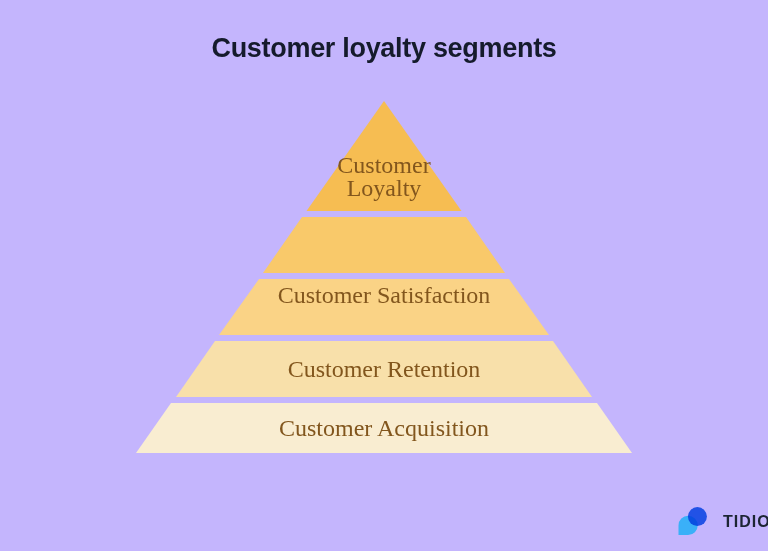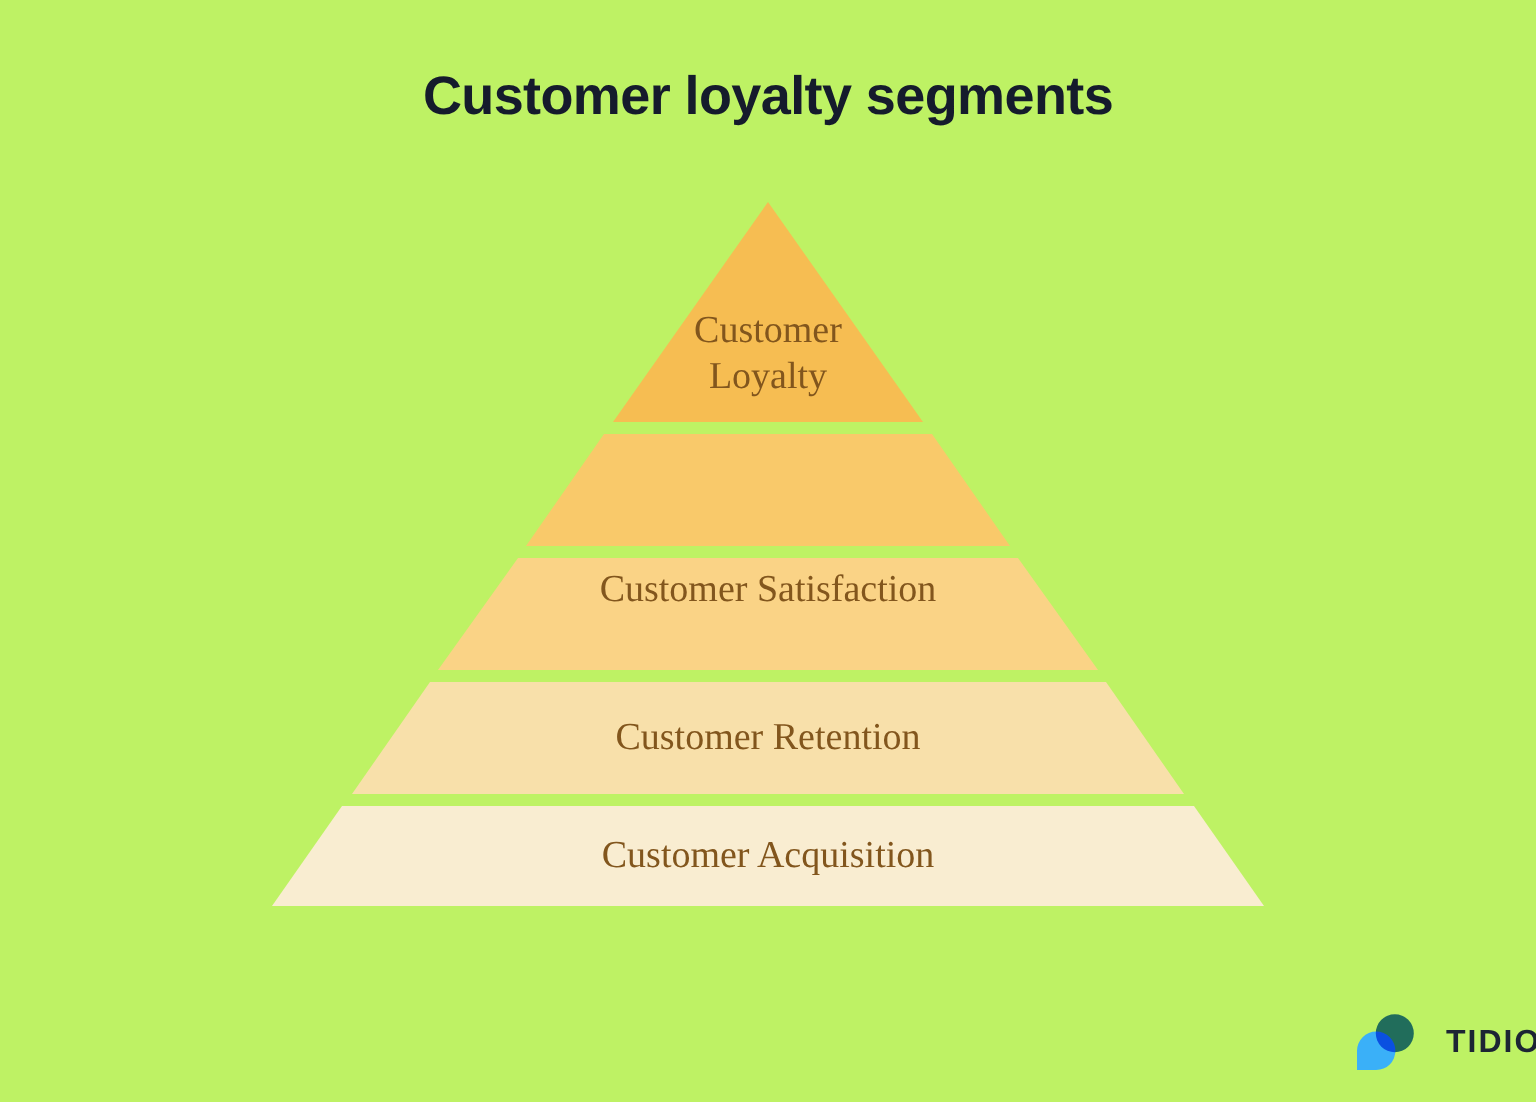--- a/index.html
+++ b/index.html
@@ -44,21 +44,21 @@
   .tier-1 { top: 0;     height: 110px; clip-path: polygon(248px 0, 325.5px 110px, 170.5px 110px); }
   .tier-2 { top: 116px; height: 56px;  clip-path: polygon(166px 0, 330px 0, 369px 56px, 127px 56px); }
   .tier-3 { top: 178px; height: 56px;  clip-path: polygon(123px 0, 373px 0, 413px 56px, 83px 56px); }
   .tier-4 { top: 240px; height: 56px;  clip-path: polygon(79px 0, 417px 0, 456px 56px, 40px 56px); }
   .tier-5 { top: 302px; height: 50px;  clip-path: polygon(35px 0, 461px 0, 496px 50px, 0 50px); }
   .tier-label {
     position: absolute;
     left: 248px;
     transform: translate(-50%, -50%);
     font-family: "Liberation Serif", serif;
-    font-size: 19px;
+    font-size: 24px;
     line-height: 23px;
     white-space: nowrap;
     text-align: center;
     color: #82561d;
   }
   .label-1 { top: 76px;  white-space: normal; width: 124px; }
   .label-2 { top: 144px; }
   .label-3 { top: 194px; }
   .label-4 { top: 268px; }
   .label-5 { top: 327px; }
@@ -76,21 +76,21 @@
     font-size: 16px;
     font-weight: 800;
     letter-spacing: 1px;
     color: #1d2534;
     margin-left: 10px;
   }
 </style>
 </head>
 <body>
 
-<div class="canvas" style="background: #bef264;">
+<div class="canvas" style="background: #c4b5fd;">
 
   <h1 class="page-title" style="color: rgb(21, 27, 44);">Customer loyalty segments</h1>
 
   <div class="pyramid">
 
     <div class="tier tier-1" style="background: rgb(246, 189, 82);"></div>
     <div class="tier tier-2" style="background: rgb(249, 201, 106);"></div>
     <div class="tier tier-3" style="background: rgb(250, 211, 134);"></div>
     <div class="tier tier-4" style="background: rgb(248, 224, 170);"></div>
     <div class="tier tier-5" style="background: rgb(249, 237, 209);"></div>

